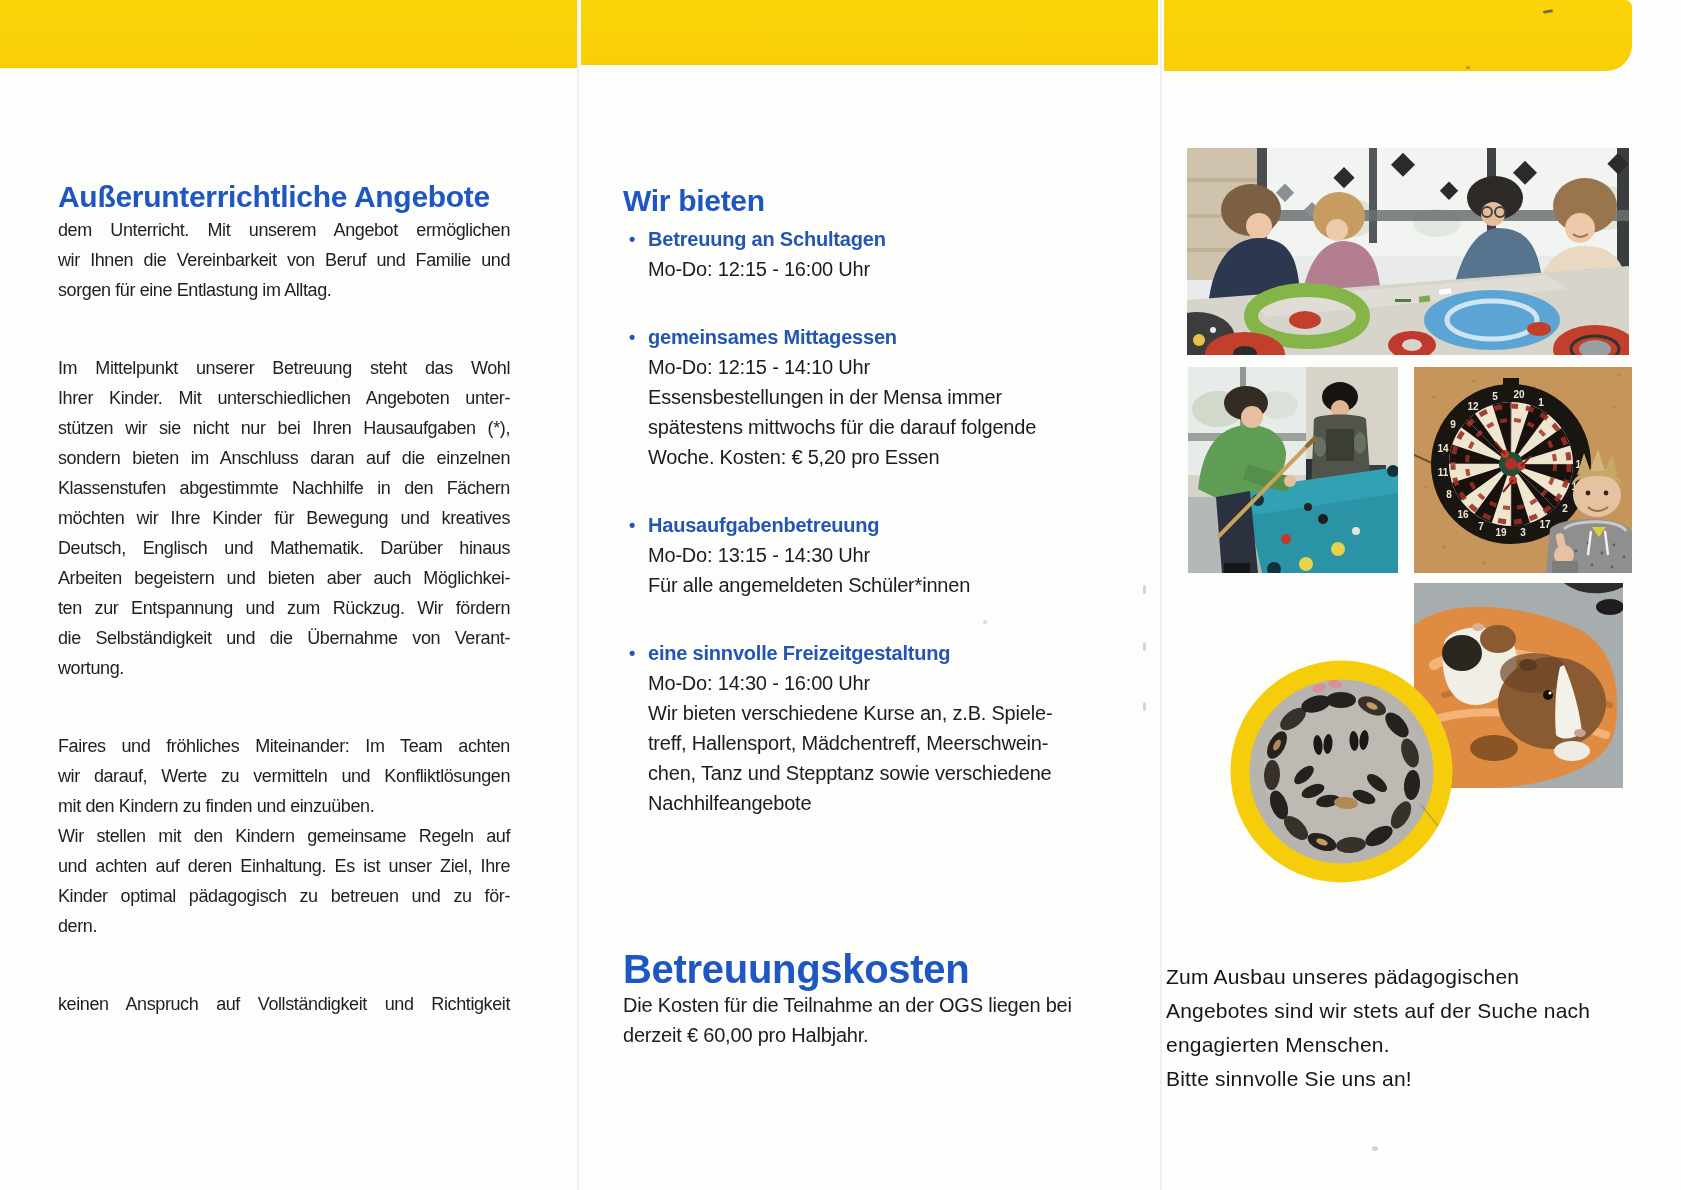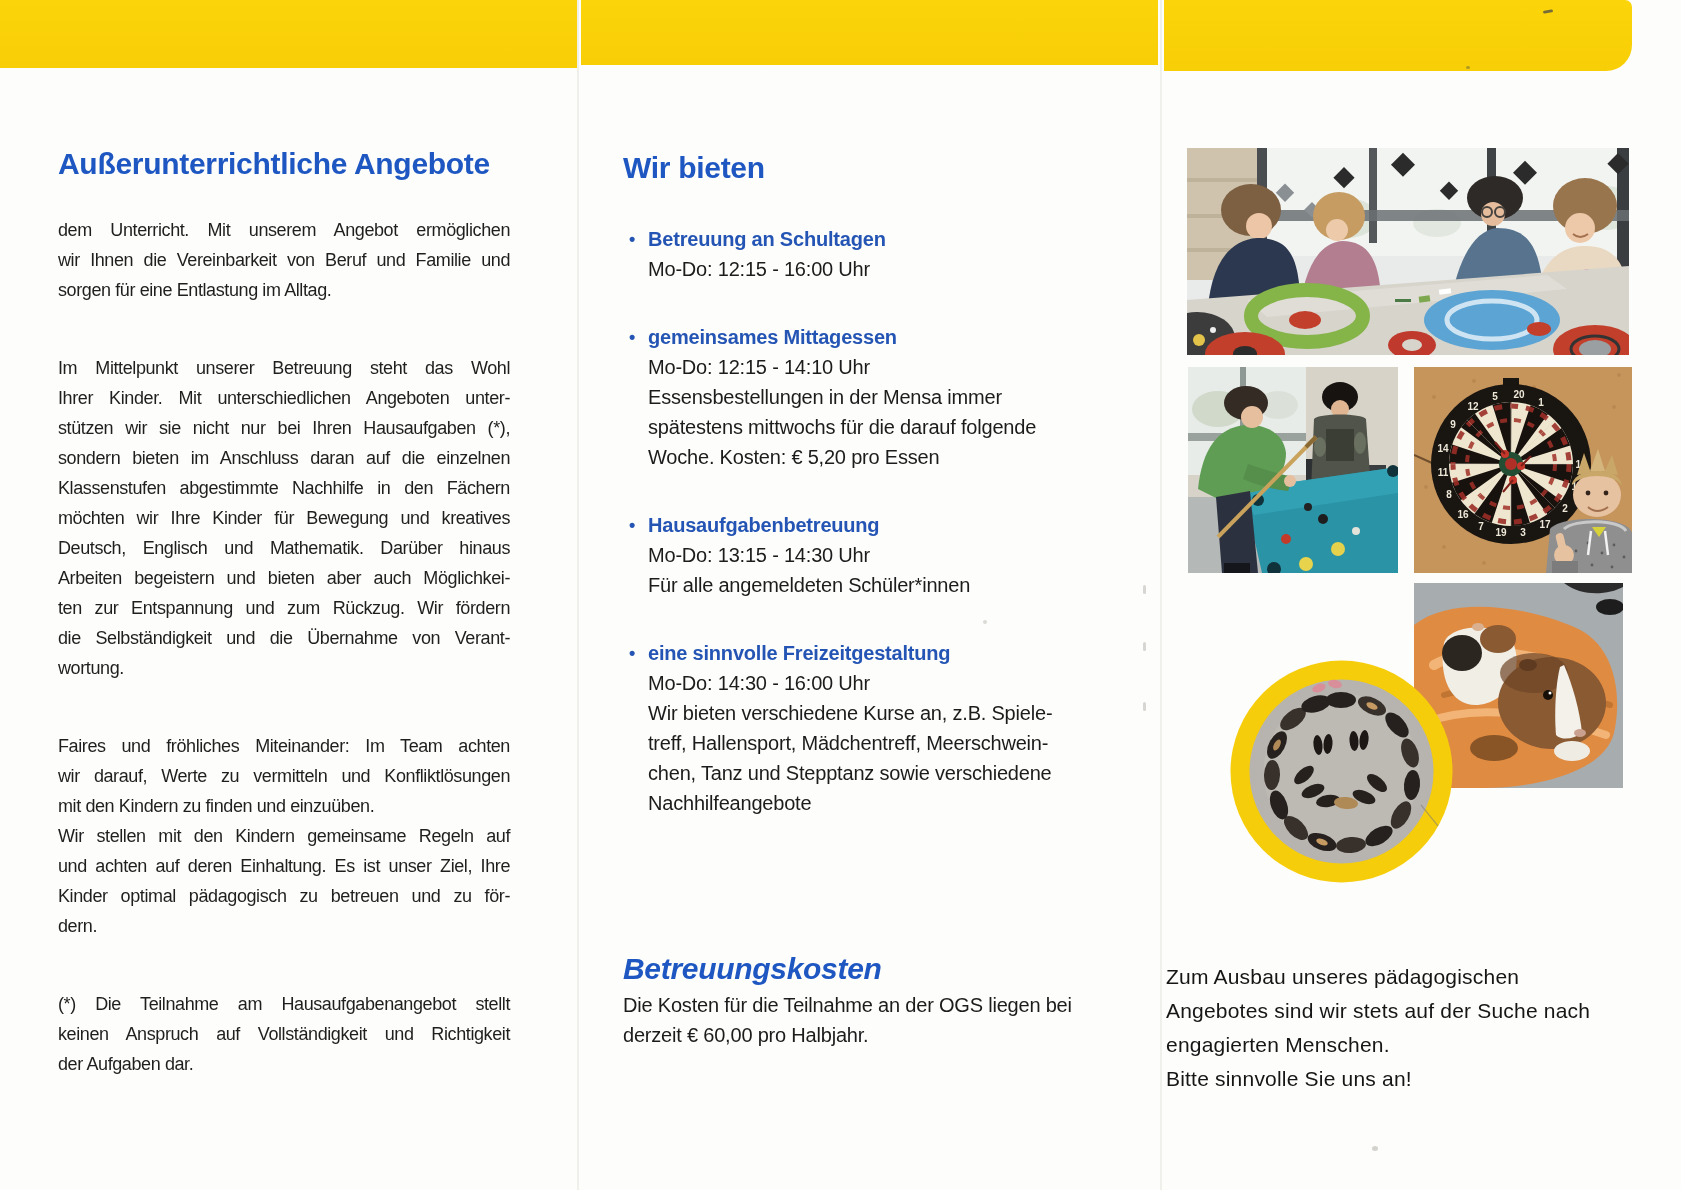--- a/index.html
+++ b/index.html
@@ -21,41 +21,41 @@
   .tick{position:absolute; background:#d8d6d2; width:3px; height:9px; border-radius:2px;}
   .speck{position:absolute; background:#4a4a4a; opacity:.75;}
   .speck.s1{left:1543px; top:10px; width:10px; height:3px; transform:rotate(-10deg); border-radius:2px;}
   .speck.s2{left:1466px; top:66px; width:4px; height:3px; opacity:.4; border-radius:2px;}
   .speck.s3{left:1372px; top:1146px; width:6px; height:5px; background:#c9c7c2; opacity:.8; border-radius:50%;}
   .speck.s4{left:983px;  top:620px;  width:4px; height:4px; background:#cfcdc8; border-radius:50%;}
 
   
   .h1{
     position:absolute; font-size:30px; font-weight:bold; letter-spacing:-0.3px;
-    color:var(--blue,#1e57c2); white-space:nowrap; line-height:40px;
+    color:var(--blue,#1e57c2); white-space:nowrap; line-height:40px;margin-top:33px;
   }
   #left-heading{left:58px; top:144px;}
   #mid-heading{left:623px; top:148px;}
 
   #left-paragraphs{position:absolute; left:58px; top:215px; width:452px;}
   .para{margin-bottom:48px;}
   .bline{font-size:18px; letter-spacing:-0.4px; line-height:30px; height:30px; color:#1f1f1f;}
   .bline.just{text-align:justify; text-align-last:justify;}
 
   #bullet-list{position:absolute; left:629px; top:224px; width:440px;}
   .bullet{margin-bottom:38px;}
   .btitle{position:relative; font-size:20px; font-weight:bold; color:var(--bullet,#2455b4);
           line-height:30px; height:30px; white-space:nowrap; letter-spacing:-0.2px; padding-left:19px;}
   .bdot{position:absolute; left:0; top:0; font-size:18px;}
   .mline{font-size:20px; line-height:30px; height:30px; white-space:nowrap; letter-spacing:-0.2px;
          padding-left:19px; color:#1c1c1c;}
 
   #costs{position:absolute; left:623px; top:948px; width:470px;}
-  #costs .h1c{font-size:30px; font-weight:bold; letter-spacing:-0.3px; color:var(--blue,#1e57c2);
-              line-height:42px; white-space:nowrap;font-style:italic;}
+  #costs .h1c{font-size:40px; font-weight:bold; letter-spacing:-0.3px; color:var(--blue,#1e57c2);
+              line-height:42px; white-space:nowrap;}
   #costs .mline{padding-left:0;}
 
   #footer-text{position:absolute; left:1166px; top:960px; width:466px; text-align:left;}
   .fline{font-size:21px; line-height:34px; color:#161616; letter-spacing:0.2px; white-space:nowrap;}
 
   
   .photo{position:absolute; display:block;}
   #ph1{left:1187px; top:148px; width:442px; height:207px;}
   #ph2{left:1188px; top:367px; width:210px; height:206px;}
   #ph3{left:1414px; top:367px; width:218px; height:206px;}
@@ -104,23 +104,21 @@
       <div class="para">
         <div class="bline just">Faires und fröhliches Miteinander: Im Team achten</div>
         <div class="bline just">wir darauf, Werte zu vermitteln und Konfliktlösungen</div>
         <div class="bline">mit den Kindern zu finden und einzuüben.</div>
         <div class="bline just">Wir stellen mit den Kindern gemeinsame Regeln auf</div>
         <div class="bline just">und achten auf deren Einhaltung. Es ist unser Ziel, Ihre</div>
         <div class="bline just">Kinder optimal pädagogisch zu betreuen und zu för-</div>
         <div class="bline">dern.</div>
       </div>
       <div class="para">
-        <div class="bline just">(*) Die Teilnahme am Hausaufgabenangebot stellt</div>
         <div class="bline just">keinen Anspruch auf Vollständigkeit und Richtigkeit</div>
-        <div class="bline">der Aufgaben dar.</div>
       </div>
     </div>
 
   <div id="mid-heading" class="h1">Wir bieten</div>
   <div id="bullet-list">
       <div class="bullet">
         <div class="btitle"><span class="bdot">•</span><span>Betreuung an Schultagen</span></div>
         <div class="mline">Mo-Do: 12:15 - 16:00 Uhr</div>
       </div>
       <div class="bullet">

